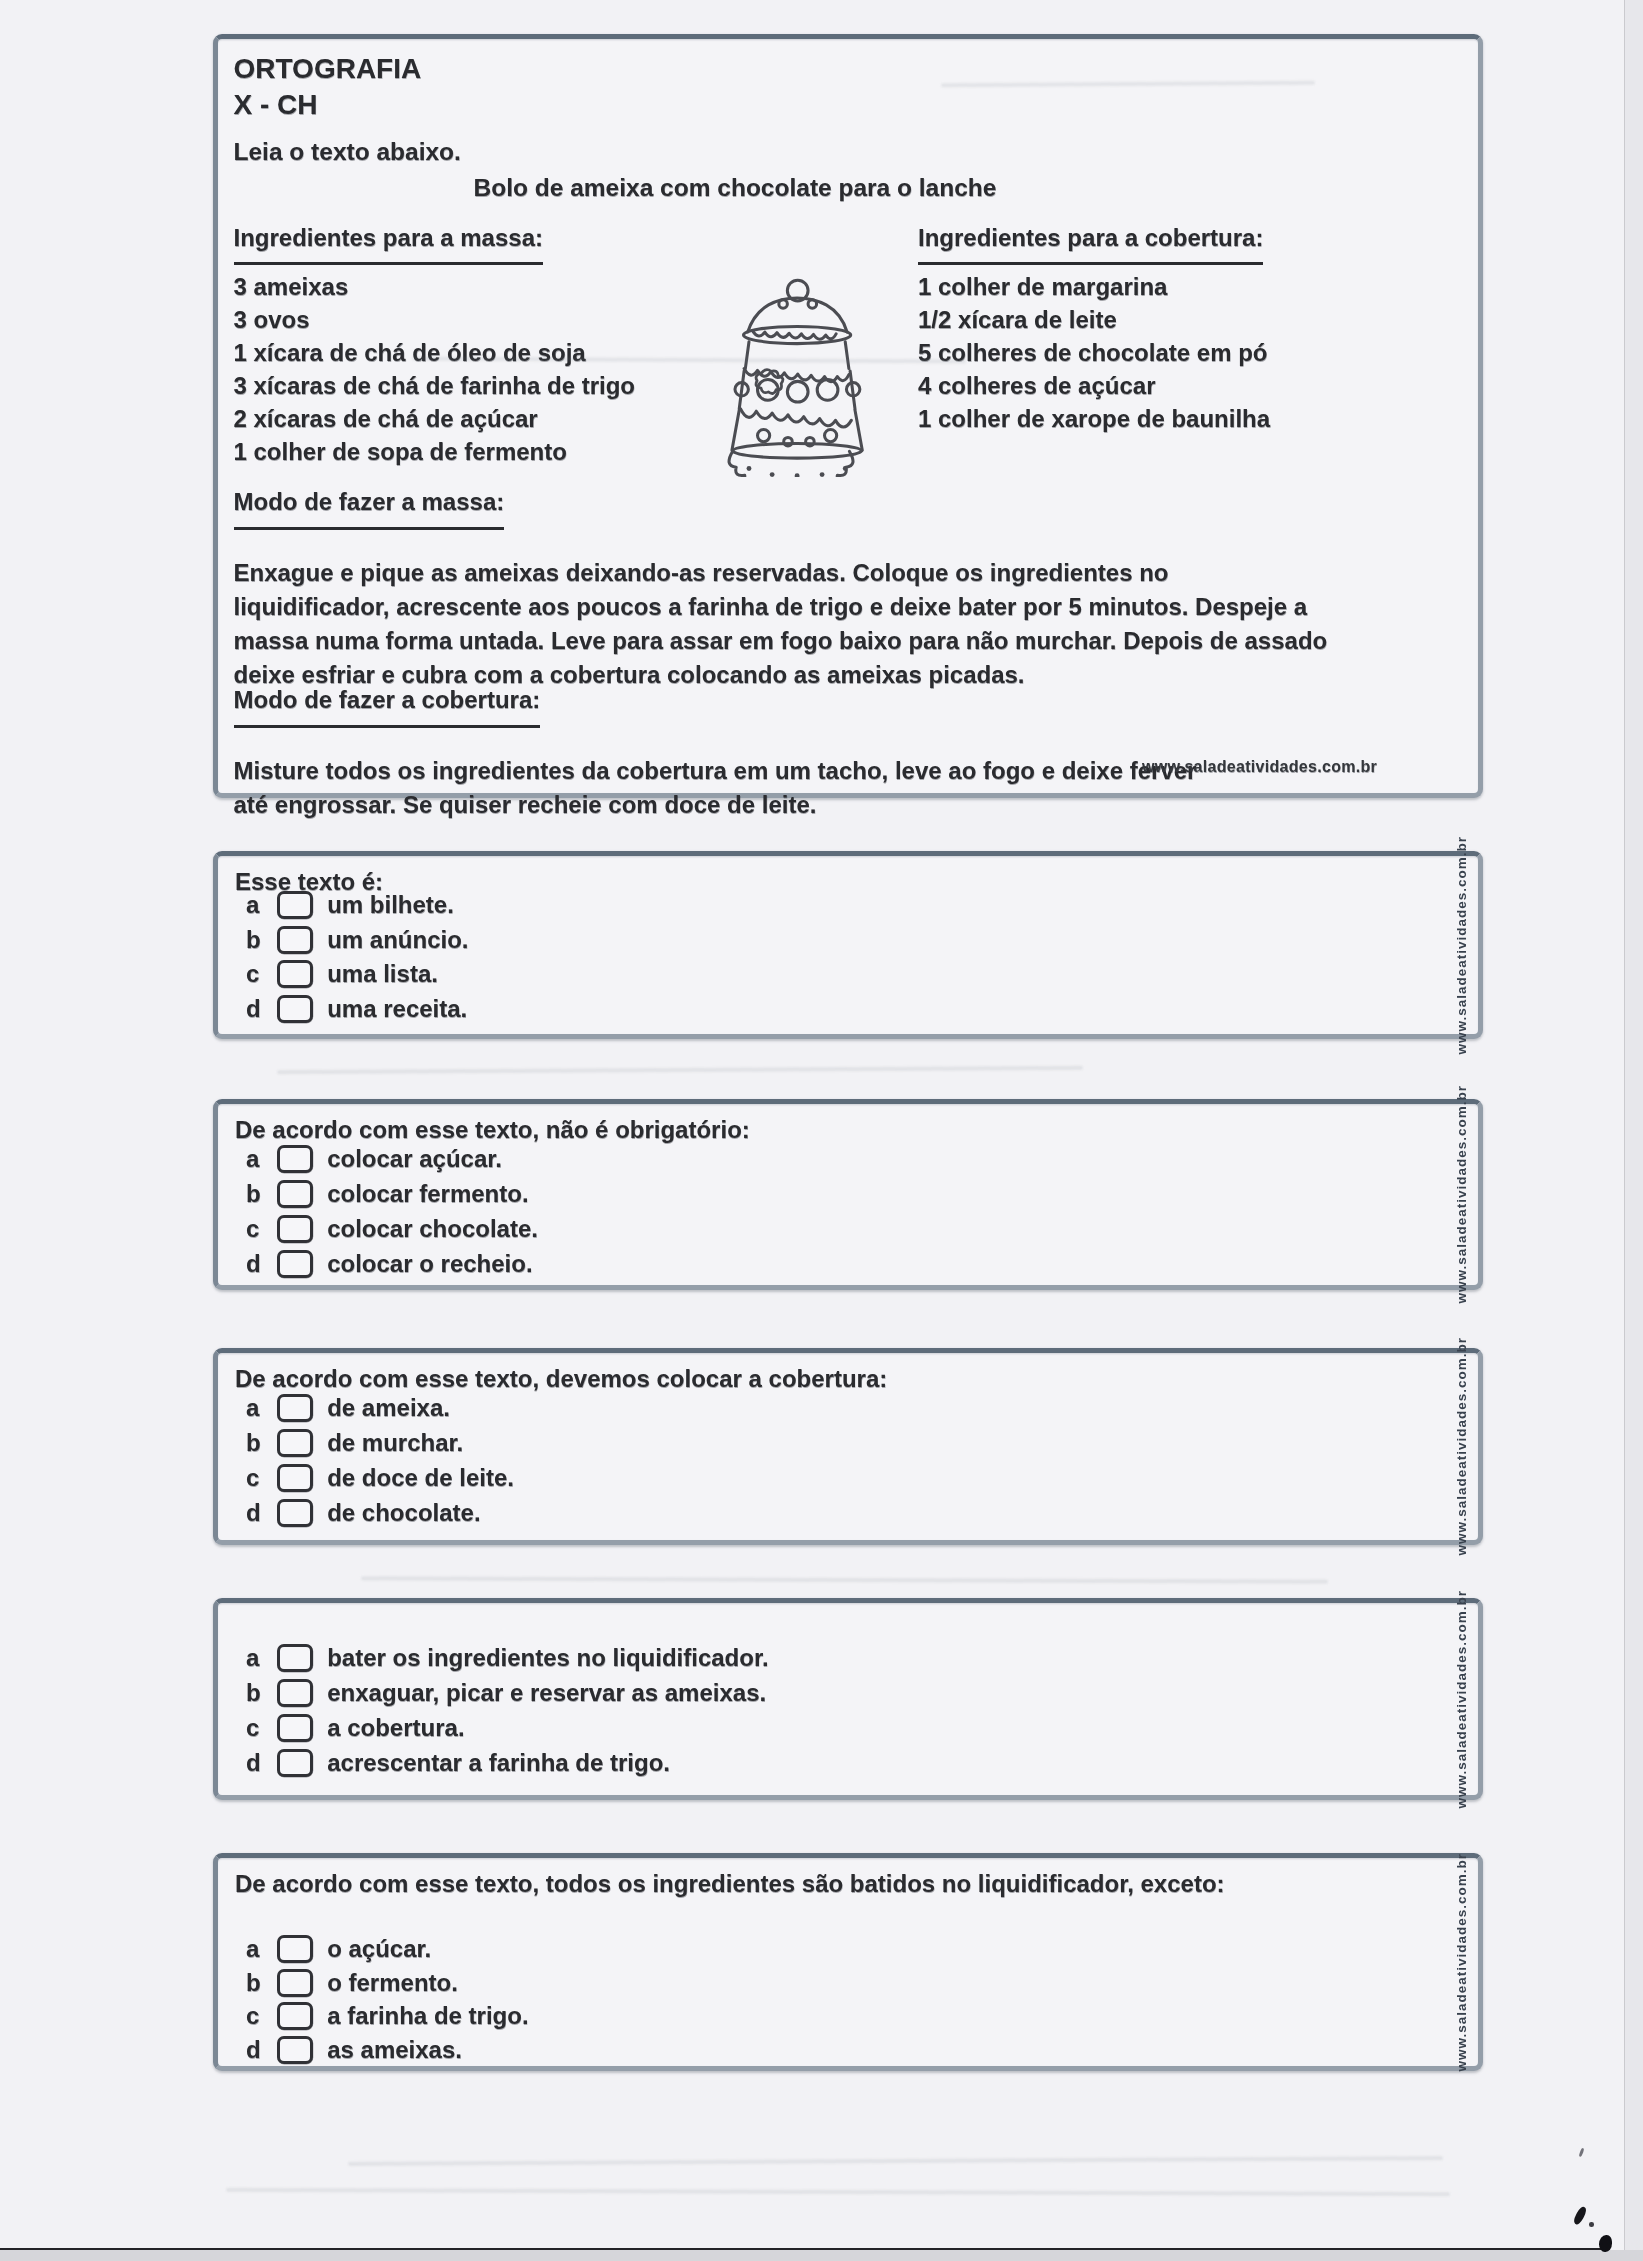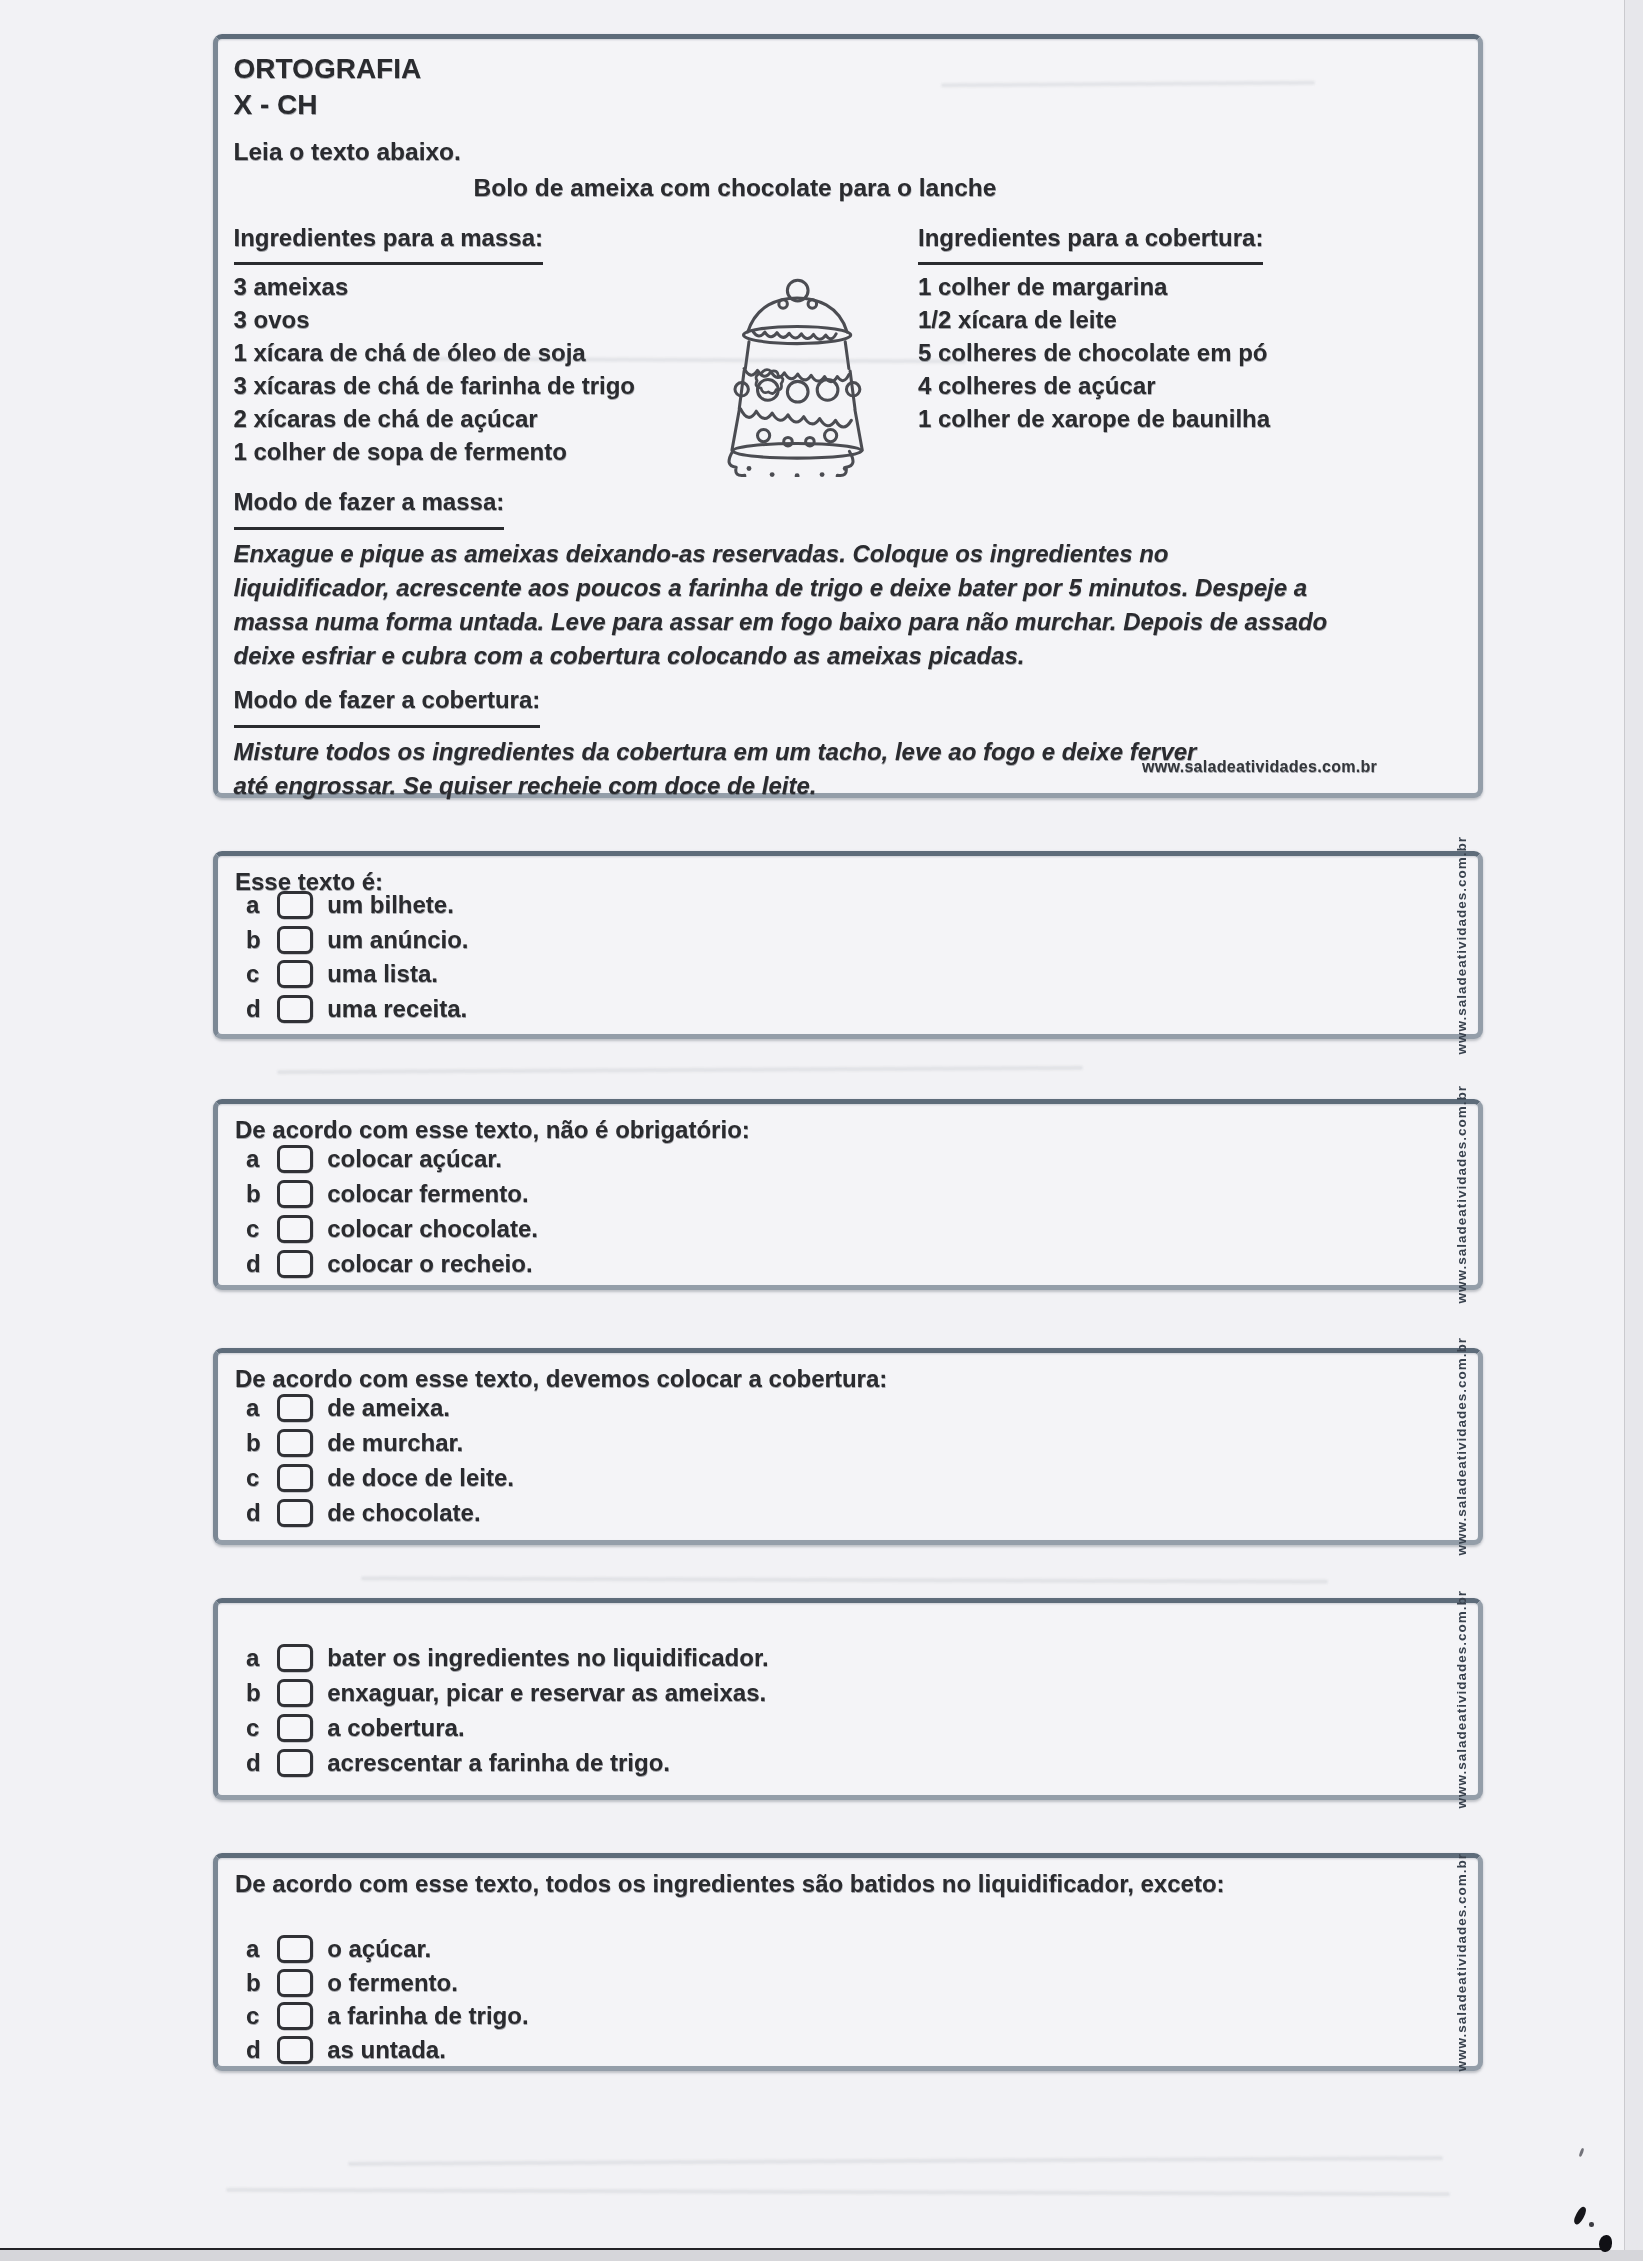--- a/index.html
+++ b/index.html
@@ -29,21 +29,21 @@
   .rb-header{position:absolute;left:15.5px;top:11.6px;font-size:28px;line-height:36px;}
   .rb-instruction{position:absolute;left:15.5px;top:99px;font-size:24.5px;}
   .rb-title{position:absolute;left:0;top:135px;width:1018px;text-align:center;font-size:24.5px;padding-left:16px;}
   .col{position:absolute;top:182px;font-size:24px;line-height:33px;}
   .col.left{left:15.5px;}
   .col.right{left:700px;}
   .uline{display:inline-block;border-bottom:3.2px solid #2a2b2f;padding-bottom:8px;margin-bottom:5.2px;}
   .method{position:absolute;left:15.5px;font-size:24px;line-height:34px;}
   .m1{top:446px;width:1095px;}
   .m2{top:644px;width:995px;}
-  .method p{margin:2px 0 0 0;font-style:italic;}
+  .method p{margin:21px 0 0 0;}
   .rb-site{position:absolute;left:924px;top:719px;font-size:16px;letter-spacing:0.3px;color:#34373c;}
 
   .cake{position:absolute;left:485px;top:237px;width:187px;height:201px;}
   .cake path,.cake ellipse,.cake circle,.cake rect{fill:none;stroke:#4b4c52;stroke-width:5;stroke-linecap:round;stroke-linejoin:round;}
   .cake .dot{fill:#4b4c52;stroke:none;}
 
   
   .prompt{position:absolute;left:17px;top:10.3px;font-size:24px;line-height:32px;}
   .q5 .prompt{width:1070px;}
   .opt{position:absolute;left:28px;height:28px;display:flex;align-items:center;}
@@ -276,21 +276,21 @@
       <span class="lbl txtfx">o fermento.</span>
     </div>
     <div class="opt" style="top:144px">
       <span class="ltr txtfx">c</span>
       <span class="cb"></span>
       <span class="lbl txtfx">a farinha de trigo.</span>
     </div>
     <div class="opt" style="top:178px">
       <span class="ltr txtfx">d</span>
       <span class="cb"></span>
-      <span class="lbl txtfx">as untada.</span>
+      <span class="lbl txtfx">as ameixas.</span>
     </div>
     <div class="vmark">
         <span>www.saladeatividades.com.br</span>
       </div>
   </div>
 
   <div class="streak s1"></div>
   <div class="streak s2"></div>
   <div class="streak s3"></div>
   <div class="streak s4"></div>

